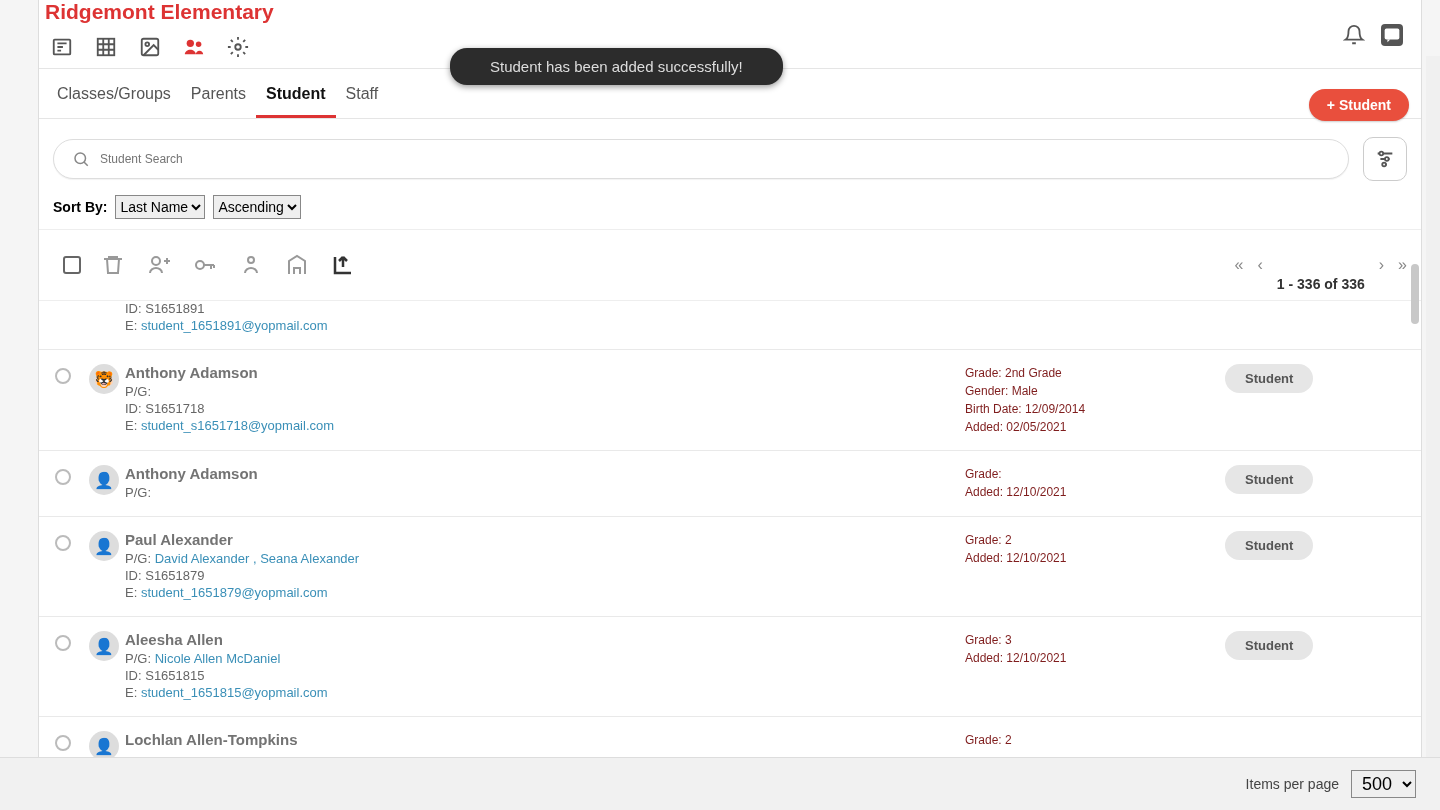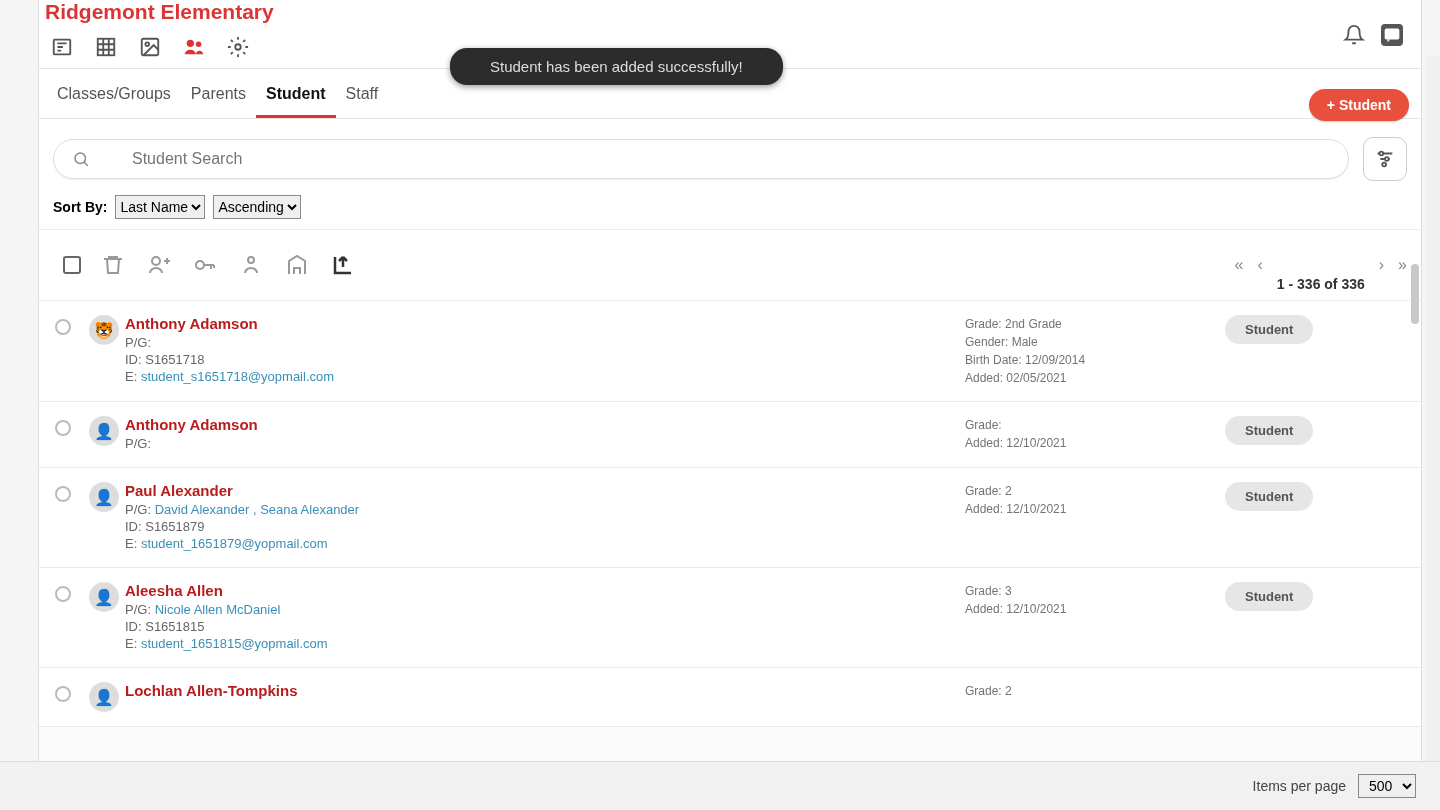--- a/index.html
+++ b/index.html
@@ -10,47 +10,47 @@
     .top-icons .icon, .right-icons .icon { width:22px; height:22px; display:flex; align-items:center; justify-content:center; cursor:pointer; color:#555;}
     .top-icons .active { color:#d33; }
     .right-icons { position:absolute; right:18px; top:24px; display:flex; gap:16px; }
     .divider { border-top:1px solid #e5e5e5; }
     .tabs-row { display:flex; padding:10px 8px 0 8px; position:relative;}
     .tab { padding:6px 10px 12px 10px; color:#555; font-size:16px; cursor:pointer;}
     .tab.active { color:#111; font-weight:bold; border-bottom:3px solid #d33; }
     .add-btn { position:absolute; right:12px; top:20px; background:#e94f3d; color:#fff; border-radius:20px; padding:8px 18px; font-size:14px; font-weight:bold; cursor:pointer; box-shadow:0 1px 2px rgba(0,0,0,.2);}
     .search-row { display:flex; align-items:center; gap:14px; padding:18px 14px 10px 14px;}
     .search-box { flex:1; background:#fff; border:1px solid #ddd; border-radius:24px; display:flex; align-items:center; padding:10px 18px; box-shadow:0 1px 1px rgba(0,0,0,.05);}
-    .search-box input { flex:1; border:none; outline:none; font-size:16px; color:#555;margin-left:32px;}
+    .search-box input { flex:1; border:none; outline:none; font-size:12px; color:#555;}
     .filter-btn { width:44px;height:44px;border:1px solid #ccc;border-radius:10px;display:flex;align-items:center;justify-content:center;cursor:pointer;background:#fff;}
     .sort-row { padding:4px 14px 10px 14px; font-size:14px; display:flex; align-items:center; gap:8px;}
     .sort-row select { border:1px solid #888; padding:2px 0; font-size:14px;}
     .toolbar { display:flex; align-items:center; padding:8px 14px; border-top:1px solid #eee; border-bottom:1px solid #eee;}
     .toolbar .chk { width:18px;height:18px;border:2px solid #666;border-radius:3px;margin-right:20px;margin-left:10px;cursor:pointer;}
     .toolbar .tool { width:24px;height:24px;margin-right:22px;color:#999;cursor:pointer;display:flex;align-items:center;justify-content:center;}
     .toolbar .pager { margin-left:auto; display:flex; align-items:center; gap:14px; color:#666;}
     .toolbar .pager .nav { cursor:pointer; font-size:16px; color:#888;}
     .toolbar .pager .range { font-size:14px; color:#333; font-weight:bold;margin-top:38px;}
     .list { overflow-y:auto; height:480px; background:#fafafa;}
     .row { display:flex; padding:14px 16px 14px 16px; border-bottom:1px solid #e9e9e9; background:#fff; margin-bottom:0;}
     .row .sel { width:34px; padding-top:4px;}
     .row .sel .r { width:16px;height:16px;border:2px solid #bbb;border-radius:50%;cursor:pointer;}
     .row .av { width:36px; padding-top:0;}
     .row .av .img { width:30px;height:30px;border-radius:50%;background:#ddd;display:flex;align-items:center;justify-content:center;font-size:16px;}
     .row .info { flex:1; font-size:13px; color:#666;}
-    .row .info .name { font-size:15px; font-weight:bold; color:#b91c1c; margin-bottom:3px; cursor:pointer;}
+    .row .info .name { font-size:15px; font-weight:bold; color:#737373; margin-bottom:3px; cursor:pointer;}
     .row .info .line { margin-bottom:2px; }
     .row .info .lnk { color:#3a8fb7; cursor:pointer;}
-    .row .meta { width:260px; font-size:12px; color:#737373; line-height:1.5;}
+    .row .meta { width:260px; font-size:12px; color:#7f1d1d; line-height:1.5;}
     .row .role { width:180px; text-align:left;}
     .row .role .badge { display:inline-block; background:#e6e6e6; color:#555; font-size:13px; font-weight:bold; padding:7px 20px; border-radius:18px;}
     .row.partial { padding-top:0; }
     .toast { position:absolute; top:48px; left:450px; background:#2c2c2c; color:#ddd; padding:10px 40px; border-radius:17px; font-size:15px; text-align:center; box-shadow:0 2px 6px rgba(0,0,0,.4); z-index:50;}
     .footer { position:fixed; bottom:0; left:0; right:0; background:#f1f1f1; border-top:1px solid #ddd; padding:12px 24px; display:flex; justify-content:flex-end; align-items:center; gap:12px; font-size:14px; color:#444;}
-    .footer select { border:1px solid #888; padding:2px 6px; font-size:14px;}
+    .footer select { border:1px solid #888; padding:2px 6px; font-size:18px;}
     .scroll-ind { position:absolute; right:2px; top:264px; width:8px; height:60px; background:#c8c8c8; border-radius:4px;}
     .side-scroll { position:absolute; right:0; top:56px; bottom:0; width:14px; background:#f0f0f0;}
     svg { width:100%; height:100%; }
   </style>
 </head>
 <body>
 
 <div class="side-scroll"></div>
 
 <div class="page">
@@ -179,20 +179,30 @@
     <div class="pager">
       <span class="nav">«</span>
       <span class="nav">‹</span>
       <span class="range">1 - 336 of 336</span>
       <span class="nav">›</span>
       <span class="nav">»</span>
     </div>
   </div>
 
   <div class="list" id="list">
+      <div class="row partial">
+    <div class="sel"></div>
+    <div class="av"></div>
+    <div class="info">
+          <div class="line">ID: S1651891</div>
+          <div class="line">E: <span class="lnk">student_1651891@yopmail.com</span></div>
+        </div>
+    <div class="meta"></div>
+    <div class="role"></div>
+      </div>
       <div class="row">
     <div class="sel">
           <div class="r"></div>
         </div>
     <div class="av">
           <div class="img">🐯</div>
         </div>
     <div class="info">
           <div class="name">Anthony Adamson</div>
           <div class="line">P/G: </div>

